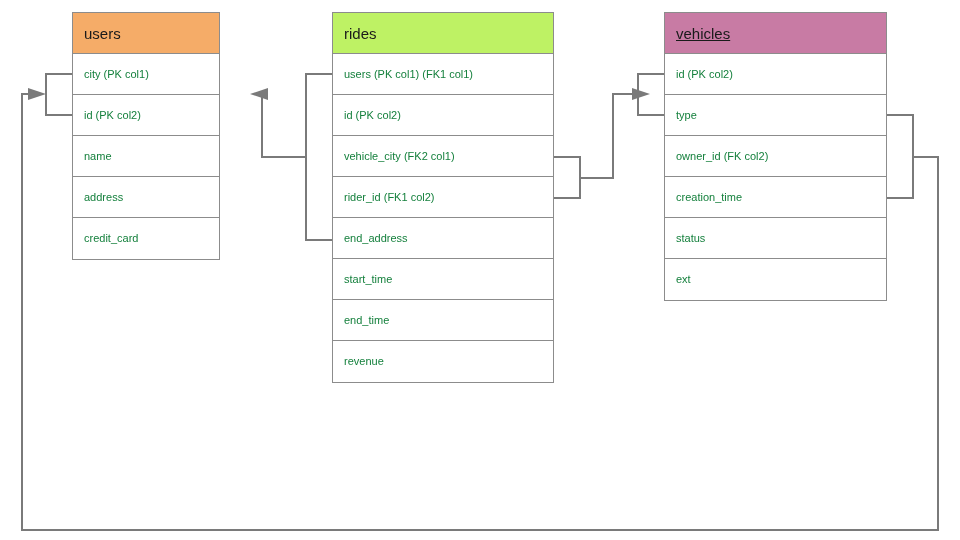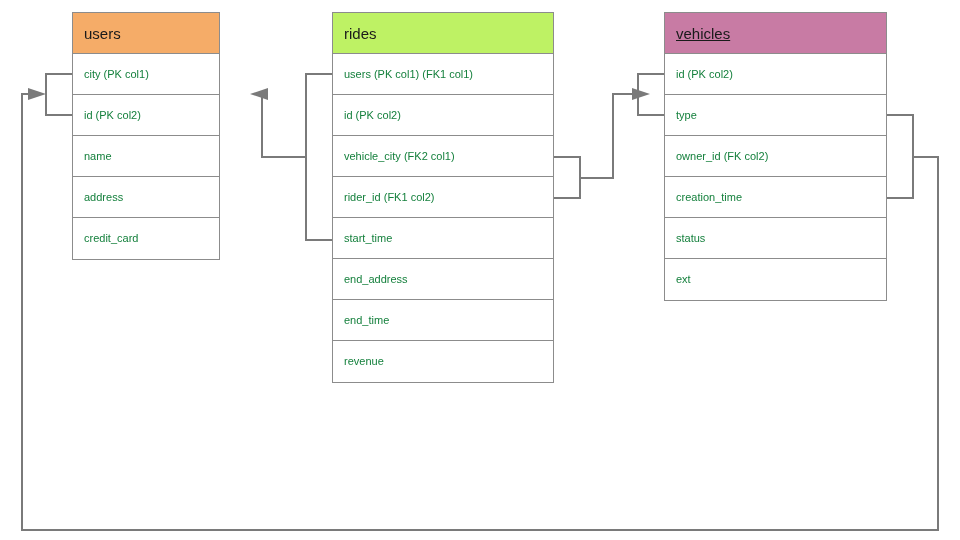--- a/index.html
+++ b/index.html
@@ -96,22 +96,22 @@
     <div class="er-row">address</div>
     <div class="er-row last">credit_card</div>
   </div>
 
   <div class="er-table" style="left:332px; top:12px; width:222px;">
     <div class="er-header" style="background:#bef264;">rides</div>
     <div class="er-row">users (PK col1) (FK1 col1)</div>
     <div class="er-row">id (PK col2)</div>
     <div class="er-row">vehicle_city (FK2 col1)</div>
     <div class="er-row">rider_id (FK1 col2)</div>
+    <div class="er-row">end_address</div>
     <div class="er-row">start_time</div>
-    <div class="er-row">end_address</div>
     <div class="er-row">end_time</div>
     <div class="er-row last">revenue</div>
   </div>
 
   <div class="er-table" style="left:664px; top:12px; width:223px;">
     <div class="er-header" style="background:#c87ba4;text-decoration:underline;">vehicles</div>
     <div class="er-row">id (PK col2)</div>
     <div class="er-row">type</div>
     <div class="er-row">owner_id (FK col2)</div>
     <div class="er-row">creation_time</div>

